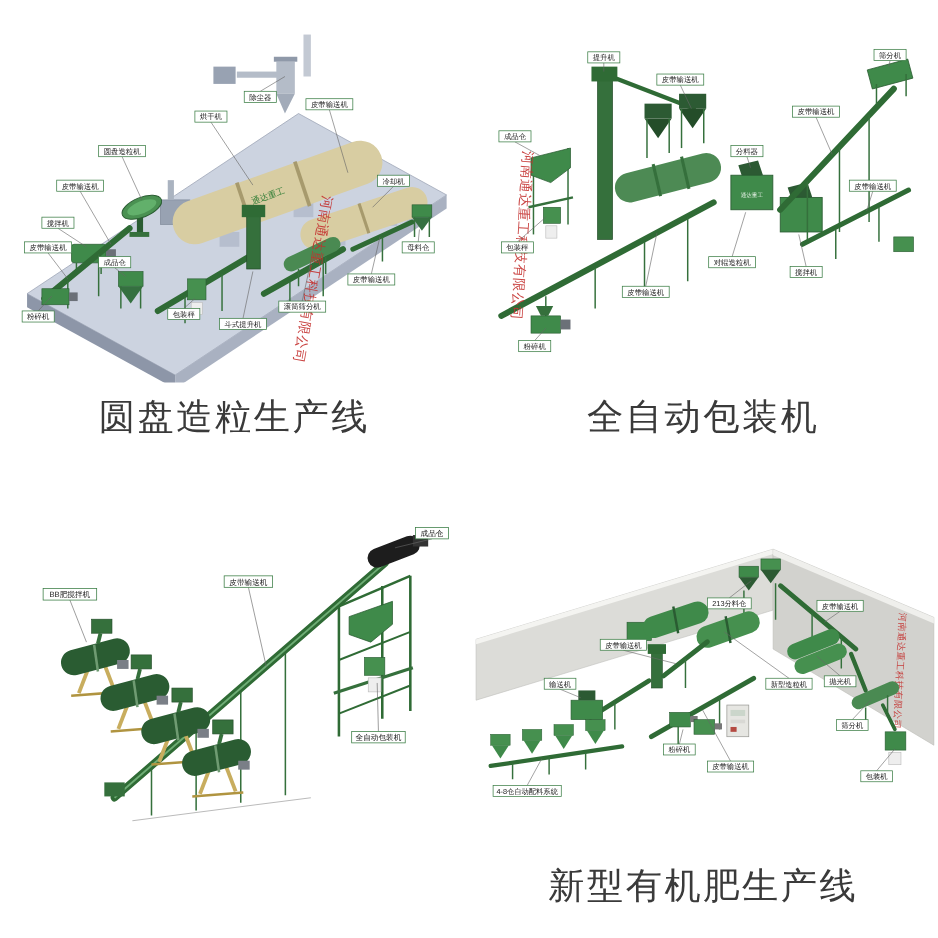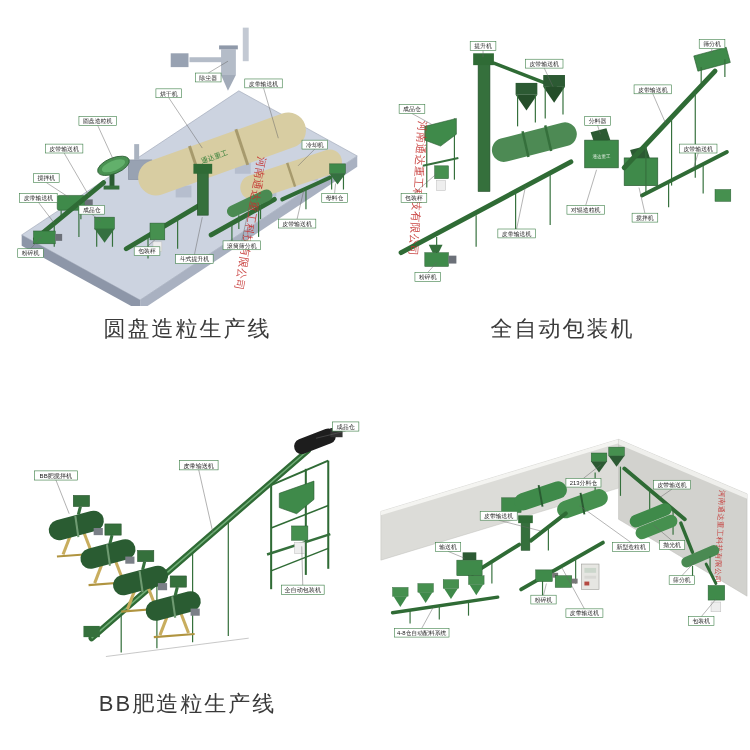--- a/index.html
+++ b/index.html
@@ -2,21 +2,21 @@
 <html><head>
 <meta charset="utf-8">
 <style>
   html,body { margin:0; padding:0; background:#ffffff; }
   body { width:750px; height:750px; font-family:"Liberation Sans", sans-serif; }
   .grid { width:750px; height:750px; display:grid; grid-template-columns:375px 375px; grid-template-rows:375px 375px; background:#fff; }
   .panel { display:flex; flex-direction:column; overflow:hidden; }
   .art { height:306px; width:375px; }
   .art svg { width:100%; height:100%; display:block; }
   .caption-row { flex:1; display:flex; justify-content:center; align-items:flex-start; padding-top:8px; }
-  .caption { font-size:22px; color:#3a3a3a; letter-spacing:2px; }
+  .caption { font-size:29px; color:#3a3a3a; letter-spacing:2px; }
   svg text { font-family:"Liberation Sans", sans-serif; }
   .lblbox { fill:#ffffff; stroke:#3a7d44; stroke-width:0.6; }
   .lbltxt { font-size:6px; fill:#1a1a1a; text-anchor:middle; }
   .ldr  { stroke:#666; stroke-width:0.5; fill:none; }
   .belt { stroke:#2f6b35; stroke-linecap:round; }
   .leg  { stroke:#35703c; stroke-width:1.2; }
   .wm   { fill:#c4302e; opacity:0.9; letter-spacing:0.5px; }
 </style>
 </head>
 <body>
@@ -417,23 +417,20 @@
             <line class="ldr" x1="13" y1="9" x2="-16" y2="16"></line>
             <rect class="lblbox" width="26" height="9"></rect>
             <text class="lbltxt" x="13" y="6.8">成品仓</text>
           </g>
         <g class="lbl" transform="translate(272,206)">
             <line class="ldr" x1="21" y1="0" x2="20" y2="-38"></line>
             <rect class="lblbox" width="42" height="9"></rect>
             <text class="lbltxt" x="21" y="6.8">全自动包装机</text>
           </g>
       </svg>
-    </div>
-    <div class="caption-row">
-      <div class="caption">BB肥造粒生产线</div>
     </div>
   </figure>
 
   <figure class="panel" style="margin:0">
     <div class="art">
       <svg viewBox="0 0 385 270" preserveAspectRatio="xMidYMid meet">
         <g>
           <polygon points="6,118 250,44 250,94 6,168" fill="#dcdcd8" stroke="#c0c0bc" stroke-width="0.5"></polygon>
           <polygon points="6,118 250,44 250,48 6,122" fill="#f4f4f1"></polygon>
           <polygon points="250,44 382,100 382,205 250,126" fill="#d2d2ce" stroke="#bcbcb8" stroke-width="0.5"></polygon>
@@ -569,15 +566,18 @@
             <rect class="lblbox" width="56" height="9"></rect>
             <text class="lbltxt" x="28" y="6.8">4-8仓自动配料系统</text>
           </g>
         <g class="lbl" transform="translate(196,218)">
             <line class="ldr" x1="19" y1="0" x2="-4" y2="-42"></line>
             <rect class="lblbox" width="38" height="9"></rect>
             <text class="lbltxt" x="19" y="6.8">皮带输送机</text>
           </g>
       </svg>
     </div>
+    <div class="caption-row">
+      <div class="caption">新型有机肥生产线</div>
+    </div>
   </figure>
 
 </div>
 
 </body></html>

